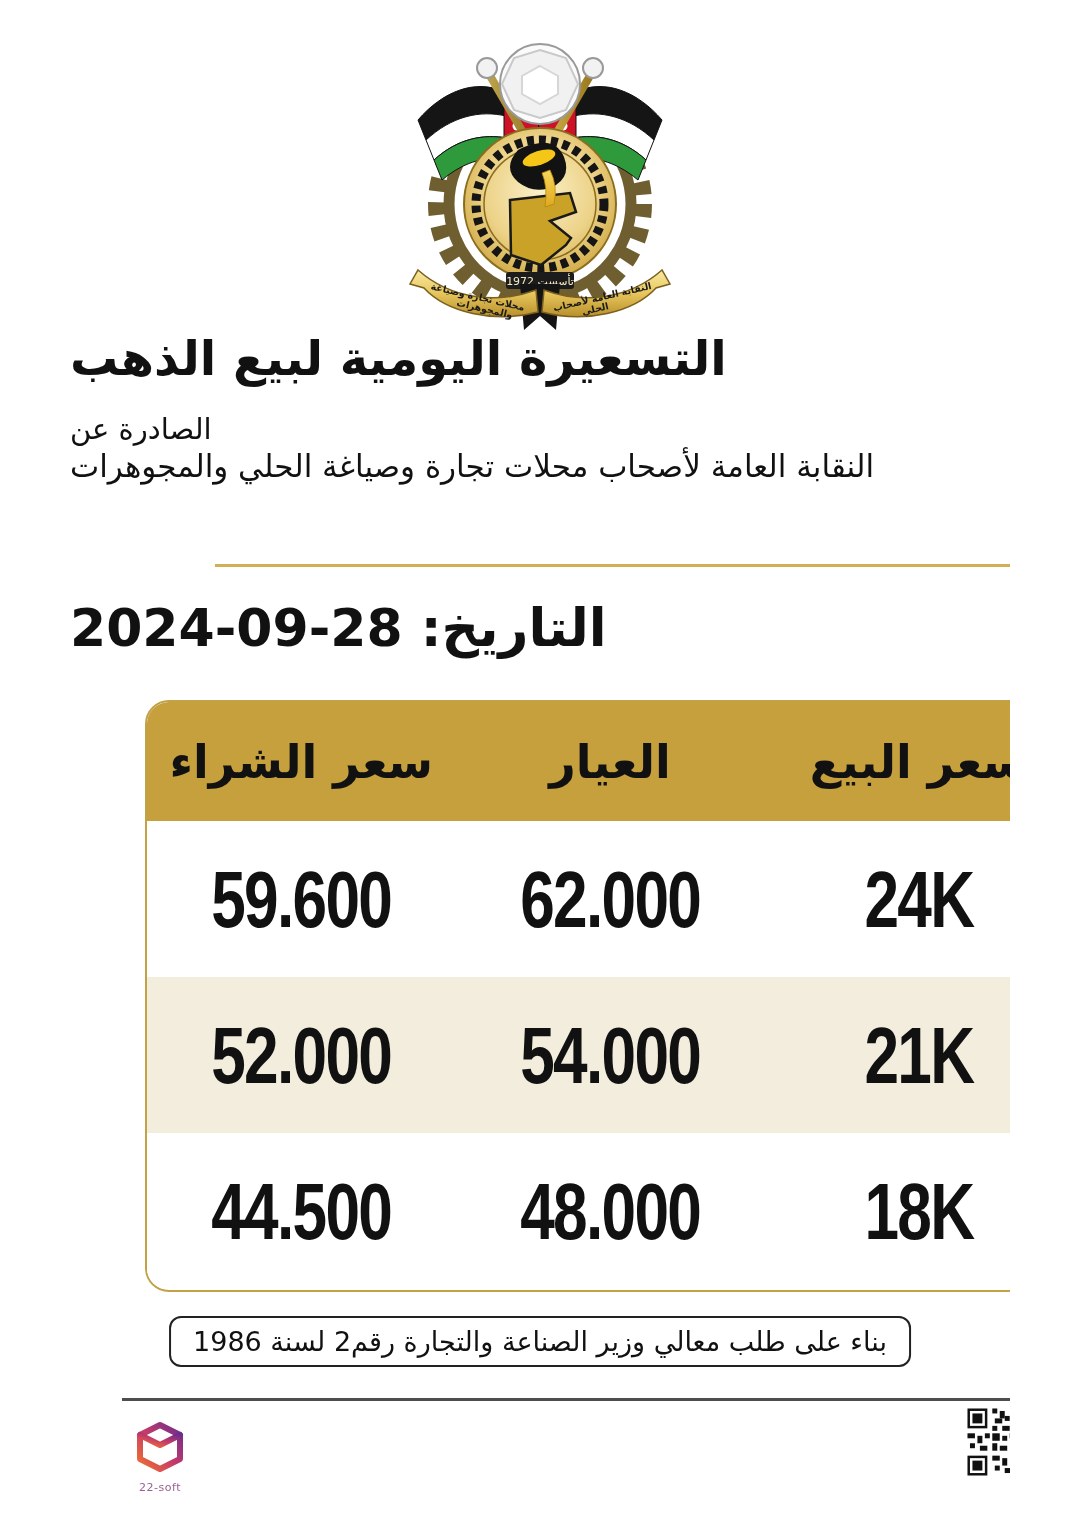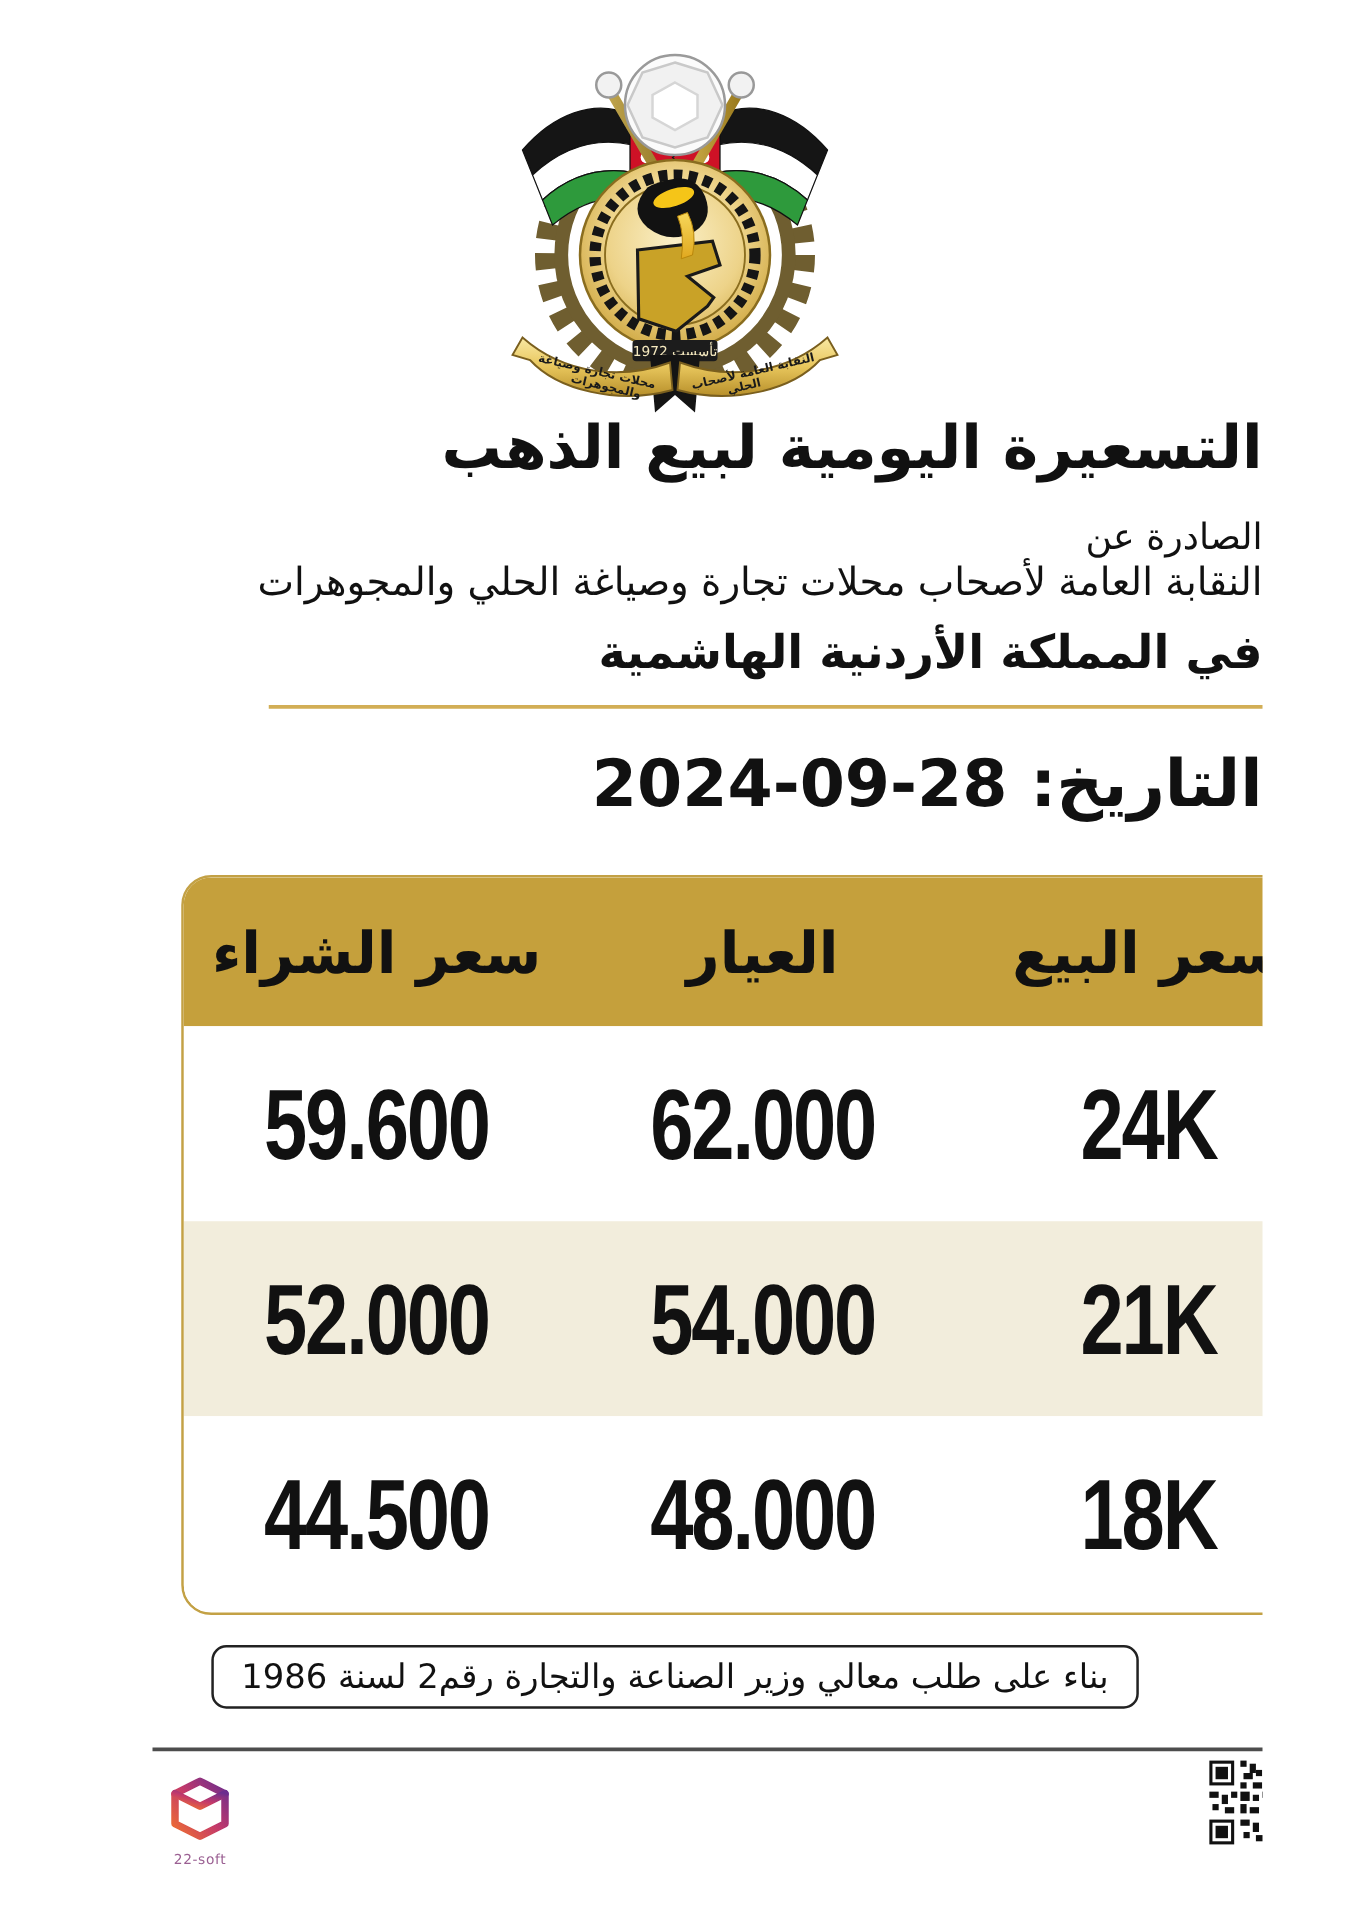--- a/index.html
+++ b/index.html
@@ -2,21 +2,21 @@
 <html lang="ar"><head>
 <meta charset="utf-8">
 <style>
   html,body{margin:0;padding:0;background:#ffffff;}
   .page{
     position:relative;width:940px;height:1527px;background:#ffffff;
     font-family:"DejaVu Sans","Liberation Sans",sans-serif;color:#111;
     overflow:hidden;margin:0 auto;
   }
   .abs{position:absolute;}
-  .centered{left:0;width:100%;text-align:right;}
+  .centered{left:0;width:100%;text-align:left;}
   
   .title{top:330px;font-size:48px;font-weight:700;direction:rtl;}
   .issued1{top:412px;font-size:29px;font-weight:500;direction:rtl;}
   .issued2{top:448px;font-size:31px;font-weight:400;direction:rtl;}
   .issued3{top:500px;font-size:37px;font-weight:600;direction:rtl;}
   .gold-divider{top:564px;left:145px;width:810px;height:3px;background:#D2AE56;}
   .date-line{top:598px;font-size:52px;font-weight:800;direction:rtl;letter-spacing:0px;}
   .date-line .dval{font-weight:800;}
   
   .price-table{
@@ -143,21 +143,20 @@
         <path d="M146,258 C108,272 62,268 28,238 L20,252 L34,256 C56,280 104,292 148,280 Z" fill="url(#ribbonGrad)" stroke="#7a5f1e" stroke-width="1.5"></path>
         <text x="87" y="268" font-size="9.5" font-weight="bold" fill="#1a1a1a" text-anchor="middle" transform="rotate(13 87 268)" direction="rtl">محلات تجارة وصياغة</text>
         <text x="94" y="280" font-size="9.5" font-weight="bold" fill="#1a1a1a" text-anchor="middle" transform="rotate(13 94 280)" direction="rtl">والمجوهرات</text>
       </g>
     </svg>
   </div>
 
   <div class="abs centered title">التسعيرة اليومية لبيع الذهب</div>
   <div class="abs centered issued1">الصادرة عن</div>
   <div class="abs centered issued2">النقابة العامة لأصحاب محلات تجارة وصياغة الحلي والمجوهرات</div>
-  <div class="abs centered issued3">في المملكة الأردنية الهاشمية</div>
   <div class="abs gold-divider"></div>
 
   <div class="abs centered date-line">
     <span>التاريخ:</span>
     <span class="dval">28-09-2024</span>
   </div>
 
   <div class="abs price-table">
     <div class="t-header">
       <div class="cell">سعر البيع</div>

